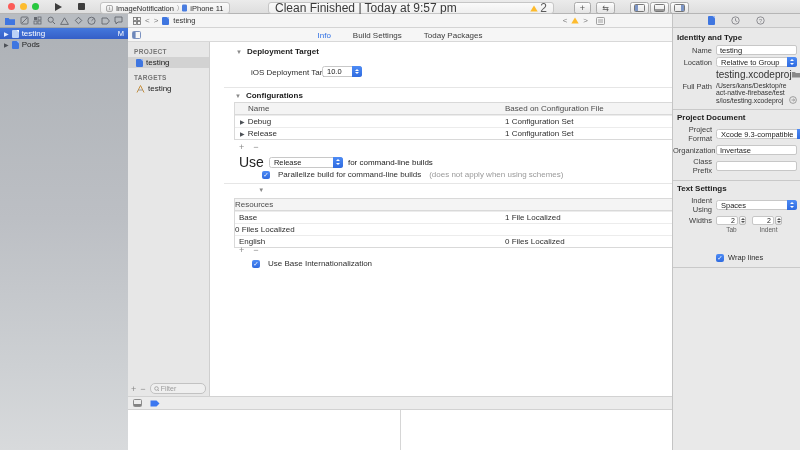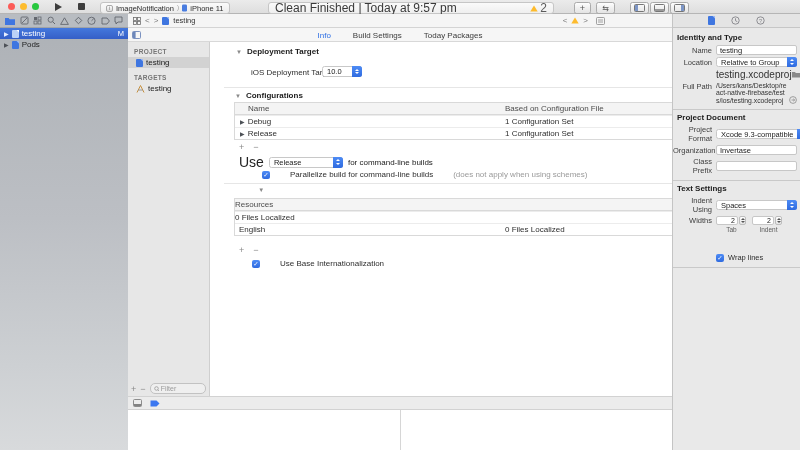--- a/index.html
+++ b/index.html
@@ -72,21 +72,21 @@
   .c2{flex:1;}
   .pm{position:absolute;display:flex;gap:9px;color:#8a8a8a;font-size:9px;line-height:9px;}
   .popup{display:flex;align-items:center;height:11px;background:#fff;border:1px solid #c8c8c8;border-radius:2.5px;
          font-size:7.5px;color:#222;position:relative;padding:0 12px 0 4px;box-sizing:border-box;}
   .pstep{position:absolute;right:-1px;top:-1px;bottom:-1px;width:10px;background:linear-gradient(#4d8bf5,#2f6be0);
          border-radius:0 2.5px 2.5px 0;display:flex;flex-direction:column;align-items:center;justify-content:center;gap:1.5px;}
   .tu{width:0;height:0;border-left:2px solid transparent;border-right:2px solid transparent;border-bottom:2.5px solid #fff;}
   .td{width:0;height:0;border-left:2px solid transparent;border-right:2px solid transparent;border-top:2.5px solid #fff;}
   .cb{width:8px;height:8px;background:linear-gradient(#4d8bf5,#2f6be0);border-radius:2px;flex:none;
       display:inline-flex;align-items:center;justify-content:center;color:#fff;font-size:6.5px;line-height:8px;}
-  .cbrow{position:absolute;display:flex;align-items:center;gap:20px;font-size:8px;color:#2e2e2e;}
+  .cbrow{position:absolute;display:flex;align-items:center;gap:8px;font-size:8px;color:#2e2e2e;}
   .note{color:#9a9a9a;}
 
   .edebugbar{left:0;top:368px;width:544px;height:14px;background:#ececec;border-top:1px solid #d2d2d2;border-bottom:1px solid #d2d2d2;
              display:flex;align-items:center;gap:8px;padding-left:5px;}
   .edebugarea{left:0;top:382px;width:544px;height:40px;background:#fff;}
   .dsplit{position:absolute;left:272px;top:0;width:1px;height:40px;background:#d6d6d6;}
 
   
   .inspector{left:672px;top:28px;width:128px;height:422px;background:#e9e9e9;border-left:1px solid #c4c4c4;padding-top:2px;}
   .ititle{margin:3px 4px 3px 4px;font-size:8px;font-weight:bold;color:#1c1c1c;}
@@ -405,20 +405,24 @@
 
         <div class="sech" style="left:12px;top:145px;flex-direction:column;">
           <span class="disc">▼</span>
           <span>Localizations</span>
         </div>
         <div class="xtable" style="top:156px;">
           <div class="trow head">
             <span class="c2">Resources</span>
           </div>
           <div class="trow">
+            <span class="c1" style="padding-left:4px;">Base</span>
+            <span class="c2">1 File Localized</span>
+          </div>
+          <div class="trow">
             <span class="c2">0 Files Localized</span>
           </div>
           <div class="trow">
             <span class="c1" style="padding-left:4px;">English</span>
             <span class="c2">0 Files Localized</span>
           </div>
         </div>
         <div class="pm" style="left:15px;top:204px;">
           <span>+</span>
           <span>−</span>

